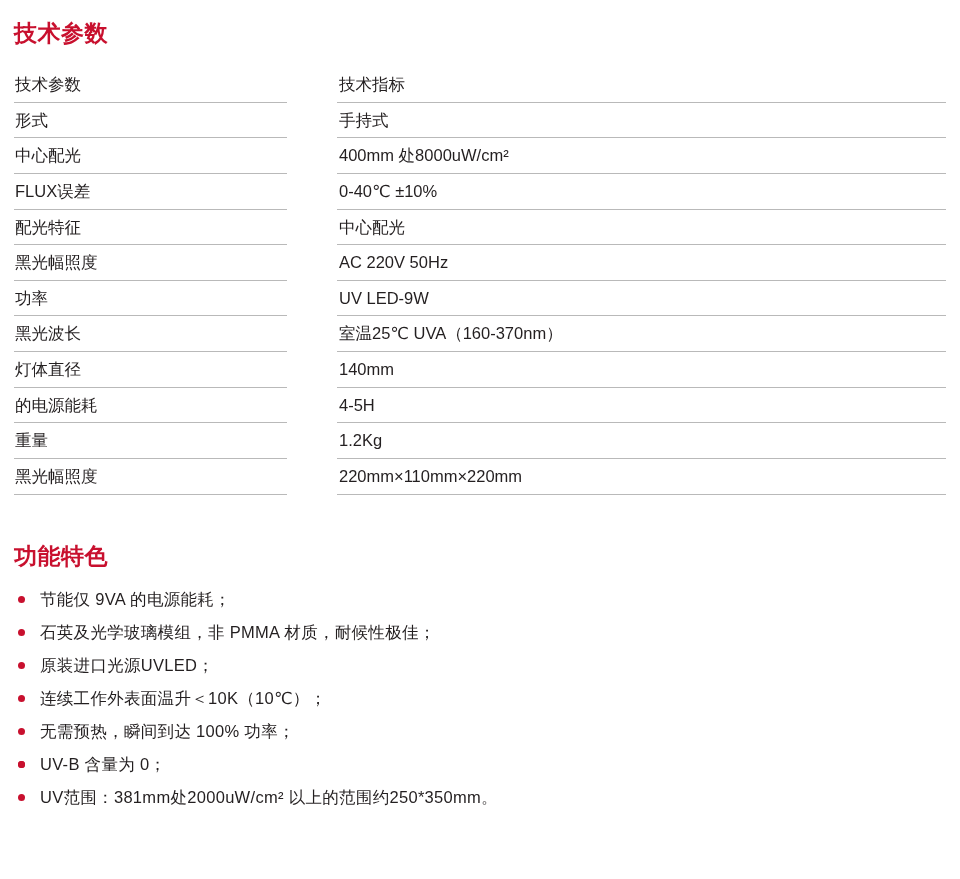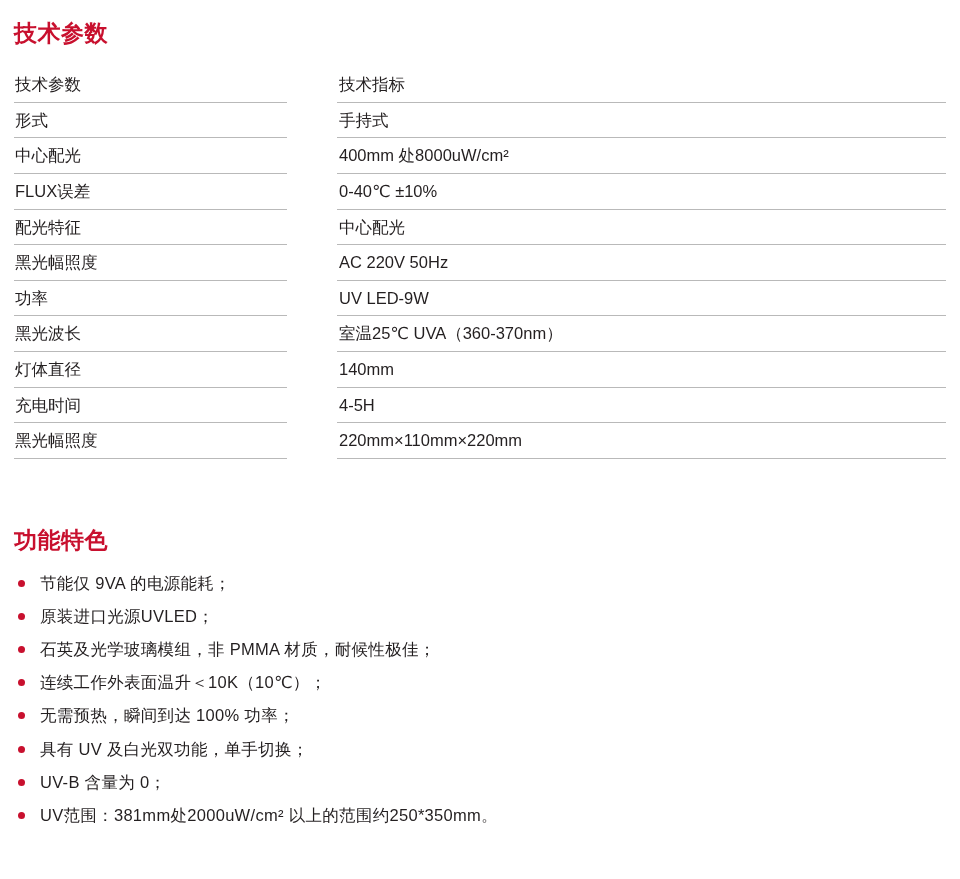--- a/index.html
+++ b/index.html
@@ -28,21 +28,21 @@
     font-size: 23px;
     font-weight: bold;
     letter-spacing: 0.5px;
     margin: 0;
     padding: 0;
   }
   #spec-title {
     padding-top: 18px;
   }
   #features-title {
-    padding-top: 66px;
+    padding-top: 46px;
   }
 
   
   .spec-table {
     width: 932px;
     border-collapse: collapse;
     margin-top: 18px;
     table-layout: fixed;
   }
   .spec-table td {
@@ -132,66 +132,70 @@
         <td class="col-value">AC 220V 50Hz</td>
       </tr>
       <tr>
         <td class="col-param">功率</td>
         <td class="col-spacer"></td>
         <td class="col-value">UV LED-9W</td>
       </tr>
       <tr>
         <td class="col-param">黑光波长</td>
         <td class="col-spacer"></td>
-        <td class="col-value">室温25℃ UVA（360-370nm）</td>
+        <td class="col-value">室温25℃ UVA（160-370nm）</td>
       </tr>
       <tr>
         <td class="col-param">灯体直径</td>
         <td class="col-spacer"></td>
         <td class="col-value">140mm</td>
       </tr>
       <tr>
-        <td class="col-param">充电时间</td>
+        <td class="col-param">的电源能耗</td>
         <td class="col-spacer"></td>
         <td class="col-value">4-5H</td>
+      </tr>
+      <tr>
+        <td class="col-param">重量</td>
+        <td class="col-spacer"></td>
+        <td class="col-value">1.2Kg</td>
       </tr>
       <tr>
         <td class="col-param">黑光幅照度</td>
         <td class="col-spacer"></td>
         <td class="col-value">220mm×110mm×220mm</td>
       </tr>
     </tbody>
   </table>
 
   <h2 class="section-title" id="features-title">功能特色</h2>
 
   <ul class="feature-list">
     <li>
       <span class="bullet"></span>
       <span>节能仅 9VA 的电源能耗；</span>
     </li>
     <li>
       <span class="bullet"></span>
+      <span>石英及光学玻璃模组，非 PMMA 材质，耐候性极佳；</span>
+    </li>
+    <li>
+      <span class="bullet"></span>
       <span>原装进口光源UVLED；</span>
     </li>
     <li>
       <span class="bullet"></span>
-      <span>石英及光学玻璃模组，非 PMMA 材质，耐候性极佳；</span>
-    </li>
-    <li>
-      <span class="bullet"></span>
       <span>连续工作外表面温升＜10K（10℃）；</span>
     </li>
     <li>
       <span class="bullet"></span>
       <span>无需预热，瞬间到达 100% 功率；</span>
     </li>
     <li>
       <span class="bullet"></span>
-      <span>具有 UV 及白光双功能，单手切换；</span>
     </li>
     <li>
       <span class="bullet"></span>
       <span>UV-B 含量为 0；</span>
     </li>
     <li>
       <span class="bullet"></span>
       <span>UV范围：381mm处2000uW/cm² 以上的范围约250*350mm。</span>
     </li>
   </ul>

